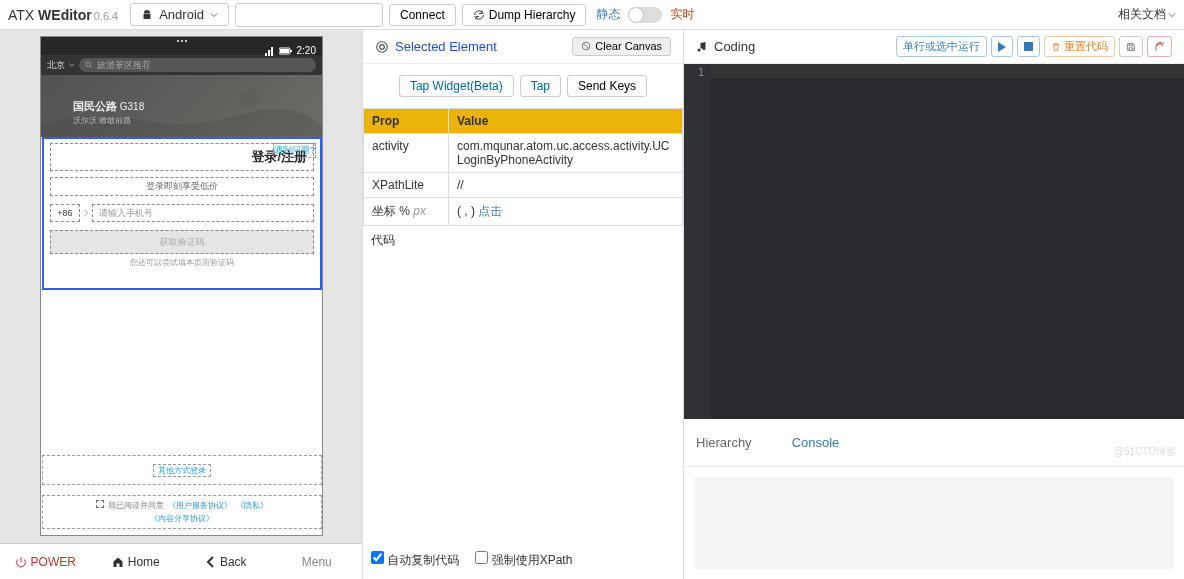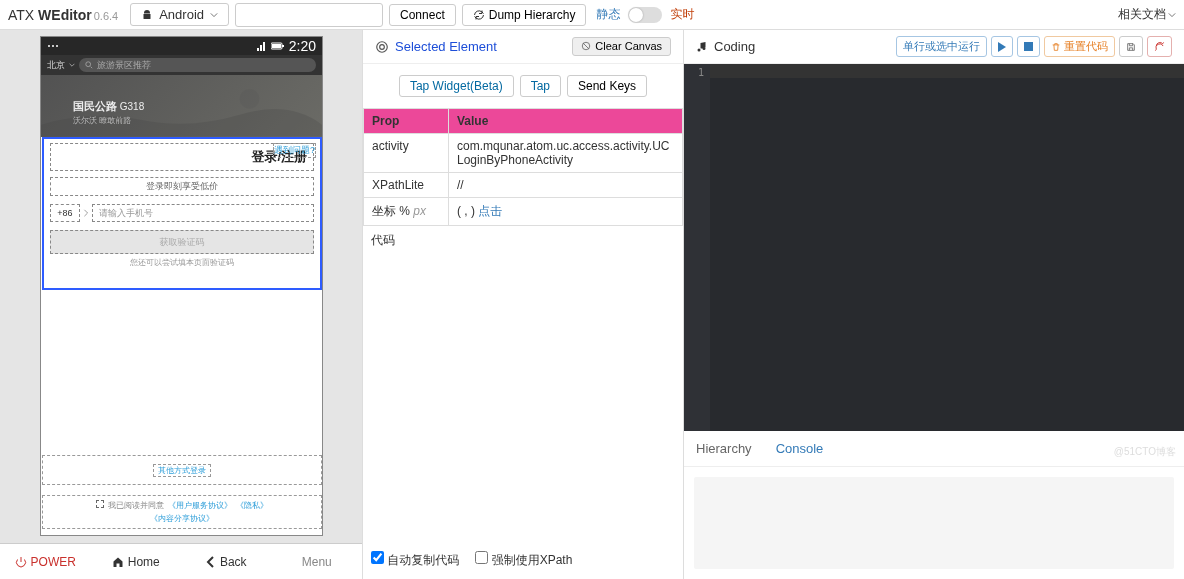--- a/index.html
+++ b/index.html
@@ -15,21 +15,21 @@
     .btn.icon { display: flex; align-items: center; gap: 4px; }
     .toggle-area { margin-left: 10px; display: flex; align-items: center; gap: 8px; }
     .toggle-label { color: #337ab7; font-size: 12px; }
     .toggle-pill { width: 34px; height: 16px; border-radius: 8px; background: #ddd; position: relative; }
     .toggle-pill::after { content: ""; width: 14px; height: 14px; background: #fff; border-radius: 50%; position: absolute; top: 1px; left: 1px; box-shadow: 0 0 2px rgba(0,0,0,.3); }
     .label2 { color: #c2410c; font-size: 12px; }
     .docs-link { margin-left: auto; color: #333; font-size: 12px; cursor: pointer; display:flex; align-items:center; gap:2px;}
     .cols { display: flex; height: 549px; }
     .col-device { width: 362px; background: #e5e5e5; position: relative; }
     .phone { position: absolute; top: 6px; left: 40px; width: 283px; height: 500px; background: #fff; border: 1px solid #888; }
-    .statusbar { height: 18px; background: #272727; color: #fff; display: flex; align-items: center; font-size: 14px; padding: 0 6px; }
+    .statusbar { height: 18px; background: #272727; color: #fff; display: flex; align-items: center; font-size: 10px; padding: 0 6px; flex-direction: column; }
     .statusbar .left { display:flex; gap:4px; }
     .statusbar .right { margin-left: auto; display:flex; gap:4px; align-items:center; }
     .app-top { height: 20px; background: #333; display: flex; align-items: center; padding: 0 6px; gap: 4px; }
     .city { color: #ddd; font-size: 9px; }
     .caret-down { width:6px; height:6px; }
     .searchbox { flex: 1; height: 14px; background: #555; border-radius: 7px; color: #aaa; font-size: 9px; padding: 0 6px; display:flex; align-items:center; gap:4px; }
     .hero { height: 62px; background: linear-gradient(135deg,#525252,#6b6b66); position: relative; color:#ccc; }
     .hero .bg-shapes { position:absolute; inset:0; opacity:.25; }
     .hero-text { position:absolute; left: 32px; top: 24px; font-size: 11px; font-weight: bold; color:#eee; }
     .hero-text .num { font-weight:normal; font-size:10px; }
@@ -56,37 +56,37 @@
     .dev-btn.power { color:#c9302c; }
     .col-middle { flex: 1; border-left: 1px solid #ddd; border-right: 1px solid #ddd; display:flex; flex-direction:column; min-width:0;}
     .sel-hdr { height: 34px; display:flex; align-items:center; padding: 0 12px; border-bottom:1px solid #eee; }
     .sel-hdr .title { display:flex; align-items:center; gap:6px; color:#1d4ed8; font-size:13px;}
     .sel-hdr .clear { margin-left:auto; font-size: 11px; border:1px solid #ccc; padding:2px 8px; border-radius:3px; cursor:pointer; }
     .action-row { height:44px; display:flex; align-items:center; justify-content:center; gap:6px; }
     .action-row .abtn { border:1px solid #ccc; background:#fff; padding:3px 10px; border-radius:3px; font-size:12px; }
     .action-row .abtn.disabled { color:#0369a1; }
     .prop-table { width:100%; border-collapse: collapse; }
     .prop-table th, .prop-table td { border:1px solid #ddd; padding:5px 8px; font-size:12px; text-align:left; vertical-align:top;}
-    .prop-table th { background:#ec4899; font-weight:bold; width:85px;}
+    .prop-table th { background:#eab308; font-weight:bold; width:85px;}
     .prop-table td.val { word-break:break-all; }
     .coord-link { color:#337ab7; cursor:pointer; }
     .code-label { padding:6px 8px; font-size:12px; }
     .check-row { padding: 10px 8px; font-size:12px; display:flex; gap:16px; align-items:flex-start;}
     .col-right { width: 500px; display:flex; flex-direction:column;}
     .coding-hdr { height:34px; display:flex; align-items:center; padding:0 12px; border-bottom:1px solid #eee; }
     .coding-title { display:flex; align-items:center; gap:6px; font-size:13px; color:#333;}
     .run-controls { margin-left:auto; display:flex; gap:4px; }
     .rbtn { border:1px solid #ccc; background:#fff; padding:2px 6px; border-radius:3px; font-size:11px; cursor:pointer; display:flex; align-items:center; gap:3px; min-height:20px;}
     .rbtn.blue { color:#337ab7; border-color:#a6c6e3;}
     .rbtn.orange { color:#e67e22; border-color:#f0c9a0;}
     .rbtn.red { color:#c9302c; border-color:#e4b0ae;}
     .editor { flex:1; background:#282a2e; position:relative; }
     .gutter { position:absolute; left:0; top:0; bottom:0; width:26px; background:#2f3136; color:#888; font-size:10px; padding-top:3px; text-align:right; padding-right:6px; font-family:monospace;}
     .editor .cursor-line { position:absolute; left:26px; top:0; width:500px; height:14px; background:#333;}
-    .tabs { height:36px; display:flex; align-items:center; border-bottom:1px solid #eee; padding:0 12px; gap:24px;}
+    .tabs { height:48px; display:flex; align-items:center; border-bottom:1px solid #eee; padding:0 12px; gap:40px;}
     .tab { font-size:13px; color:#666; cursor:pointer; padding:8px 0;}
     .tab.active { color:#337ab7; }
     .console { flex: 0 0 112px; padding:10px; }
     .console-inner { width:100%; height:100%; background:#f5f5f5; border-radius:2px; }
     .watermark { position:absolute; right:8px; bottom:120px; color:#ddd; font-size:10px; pointer-events:none;}
     .italic { font-style: italic; color:#999; }
     svg { display:block; }
   </style>
 </head>
 <body>

